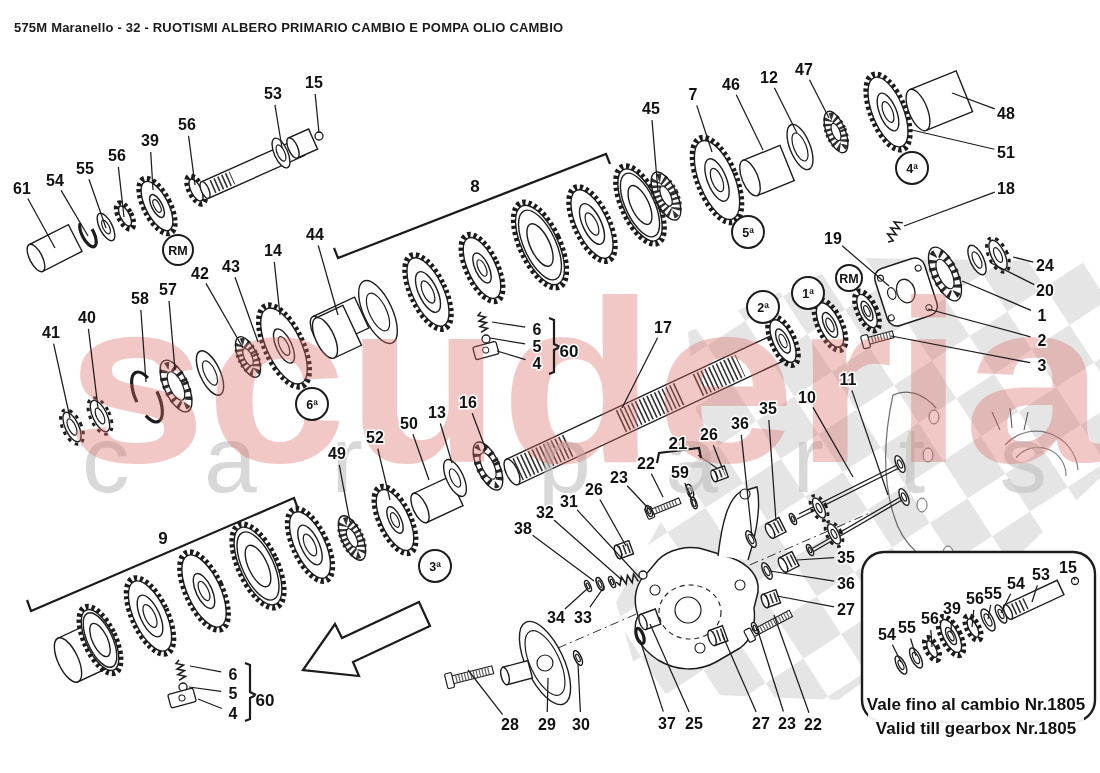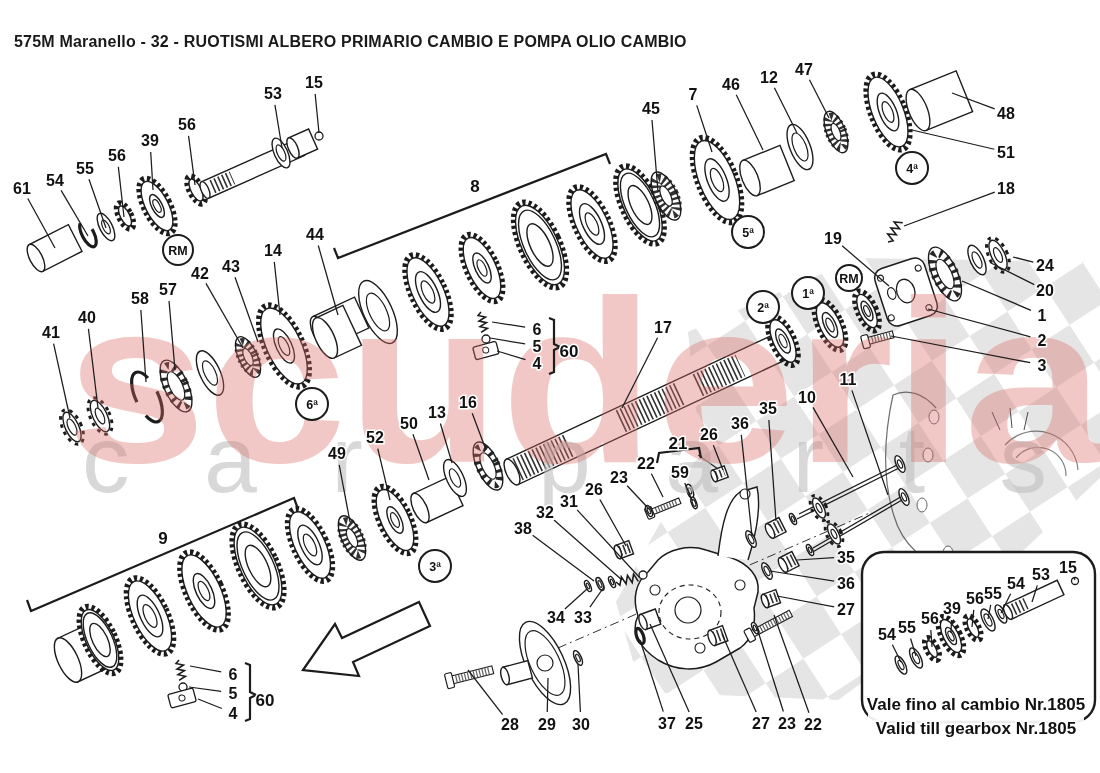--- a/index.html
+++ b/index.html
@@ -1,18 +1,18 @@
 <!DOCTYPE html>
 <html><head>
 <meta charset="utf-8">
 <style>
   html,body{margin:0;padding:0;background:#fff;}
   #stage{position:relative;width:1100px;height:773px;background:#fff;overflow:hidden;
          font-family:"Liberation Sans",sans-serif;}
-  #page-title{position:absolute;left:14px;top:33px;font-size:16px;font-weight:bold;
+  #page-title{position:absolute;left:14px;top:20px;font-size:13px;font-weight:bold;
               color:#1a1a1a;letter-spacing:.2px;z-index:30;text-align:center;}
   svg{position:absolute;left:0;top:0;}
   text{font-family:"Liberation Sans",sans-serif;}
 </style>
 </head>
 <body>
 
 <div id="stage">
   <div id="page-title">575M Maranello - 32 - RUOTISMI ALBERO PRIMARIO CAMBIO E POMPA OLIO CAMBIO</div>
 

